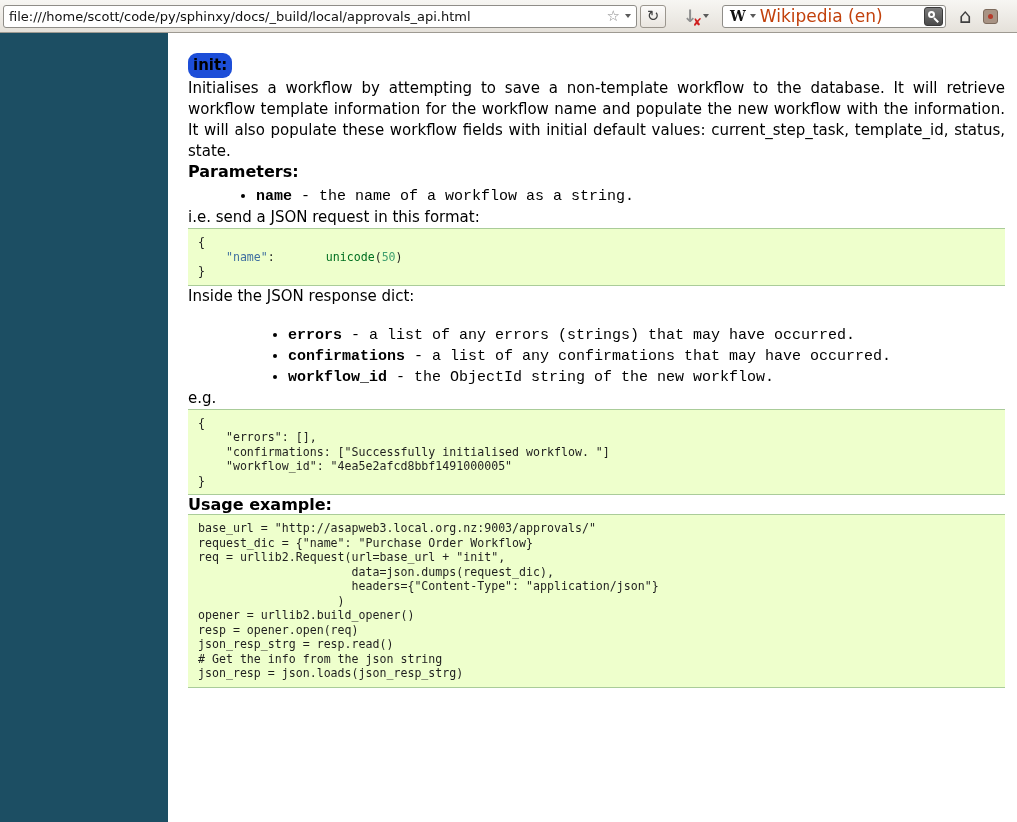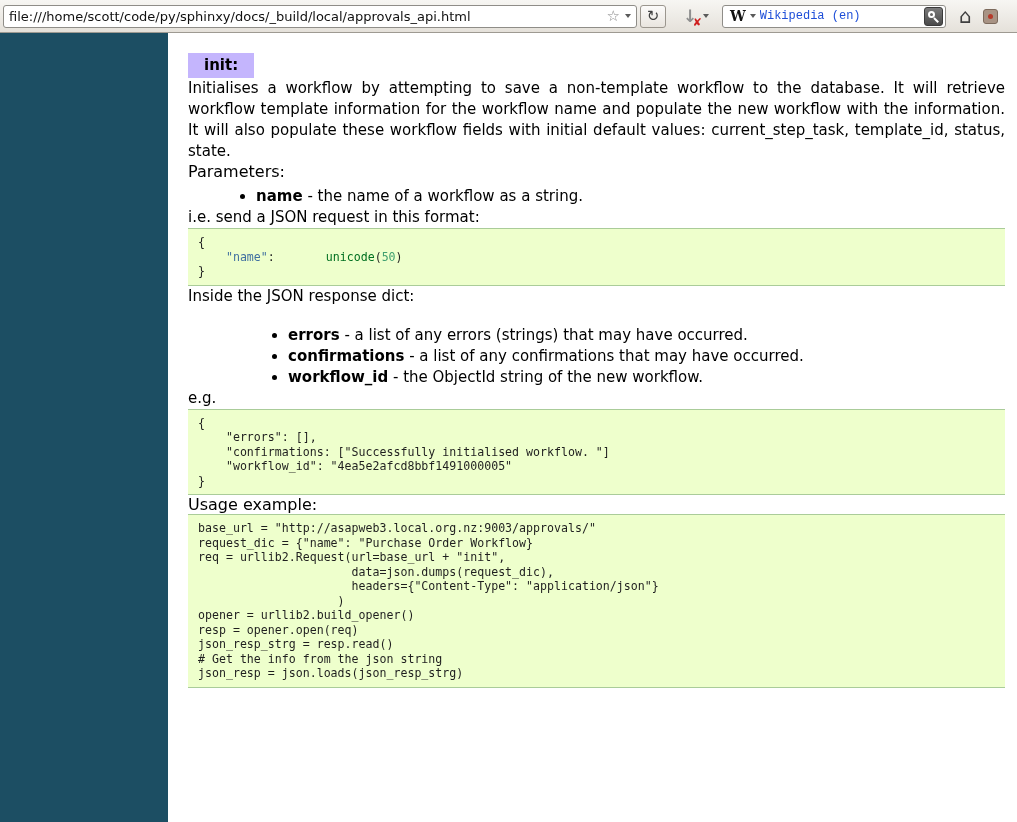--- a/index.html
+++ b/index.html
@@ -23,45 +23,45 @@
           justify-content:center;font-size:15px;color:#3f3f3f;box-sizing:border-box;}
   .dl-cluster{display:flex;align-items:center;margin-left:15px;gap:4px;}
   .dl-icon{position:relative;width:18px;height:21px;display:flex;align-items:center;
           justify-content:center;color:#8f8f8f;font-size:17px;font-weight:bold;}
   .dl-x{position:absolute;right:-3px;bottom:-2px;color:#cf1f1f;font-size:11px;font-weight:bold;}
   .searchbox{margin-left:13px;width:224px;height:23px;background:#fff;border:1px solid #8f8d88;
           border-radius:3px;display:flex;align-items:center;padding:0 2px 0 7px;gap:4px;
           box-sizing:border-box;}
   .search-w{font-family:"DejaVu Serif","Liberation Serif",serif;font-weight:bold;
           font-size:14px;color:#111;line-height:1;}
-  .search-ph{flex:1;font-size:12px;color:#1d4ed8;white-space:nowrap;overflow:hidden;font-family:Liberation Mono, monospace;}
+  .search-ph{flex:1;font-size:17px;color:#c2410c;white-space:nowrap;overflow:hidden;}
   .btn-go{width:19px;height:19px;border-radius:3px;background:linear-gradient(#7b7b7b,#4a4a4a);
           border:1px solid #3a3a3a;position:relative;box-sizing:border-box;}
   .btn-go .lens{position:absolute;left:3px;top:3px;width:7px;height:7px;border:2px solid #fff;
           border-radius:50%;box-sizing:border-box;}
   .btn-go .handle{position:absolute;left:9px;top:9px;width:6px;height:2px;background:#fff;
           transform:rotate(45deg);transform-origin:left center;}
   .icon-home{margin-left:13px;font-size:20px;color:#3f3f3f;line-height:1;}
   .addon{margin-left:11px;width:15px;height:15px;border-radius:3px;background:#a89384;
           border:1px solid #7c6a5c;position:relative;box-sizing:border-box;}
   .addon::after{content:"";position:absolute;left:4px;top:4px;width:5px;height:5px;
           border-radius:50%;background:#b53a2a;}
 
   
   .page{position:absolute;top:33px;left:0;width:1017px;height:789px;background:#1c4e63;}
   .doc{position:absolute;left:168px;top:0;width:849px;height:789px;background:#fff;
        padding:20px 12px 0 20px;box-sizing:border-box;overflow:hidden;
        font-size:15px;line-height:21px;color:#000;}
   .doc p{margin:0;}
-  .init-label{display:inline-block;background:#c4b5fd;font-weight:bold;
-       padding:2px 16px;font-size:15px;}
+  .init-label{display:inline-block;background:#1d4ed8;font-weight:bold;
+       padding:2px 5px;font-size:15px;border-radius:9px;}
   .intro{margin-top:18px;text-align:justify;}
-  .fh{margin-top:16px;font-weight:normal;font-size:16px;line-height:19px;}
+  .fh{margin-top:16px;font-weight:bold;font-size:16px;line-height:19px;}
   .fh-returns{margin-top:15px;}
-  ul{margin:0;list-style:disc;}
+  ul{margin:0;list-style:disc;font-family:Liberation Mono, monospace;}
   ul.params{margin-top:5px;padding-left:68px;}
   ul.returns{margin-top:18px;padding-left:100px;}
   li{line-height:21px;}
   .ind{margin:13px 0 0 30px;}
   .ind2{margin:6px 0 0 30px;}
   pre.code{margin:0;background:#eeffcc;border-top:1px solid #aacc99;
        border-bottom:1px solid #aacc99;padding:6px 10px;
        font-family:"DejaVu Sans Mono","Liberation Mono",monospace;
        font-size:11.6px;line-height:14.5px;}
   .code1,.code2{margin:11px 0 0 27px;}

